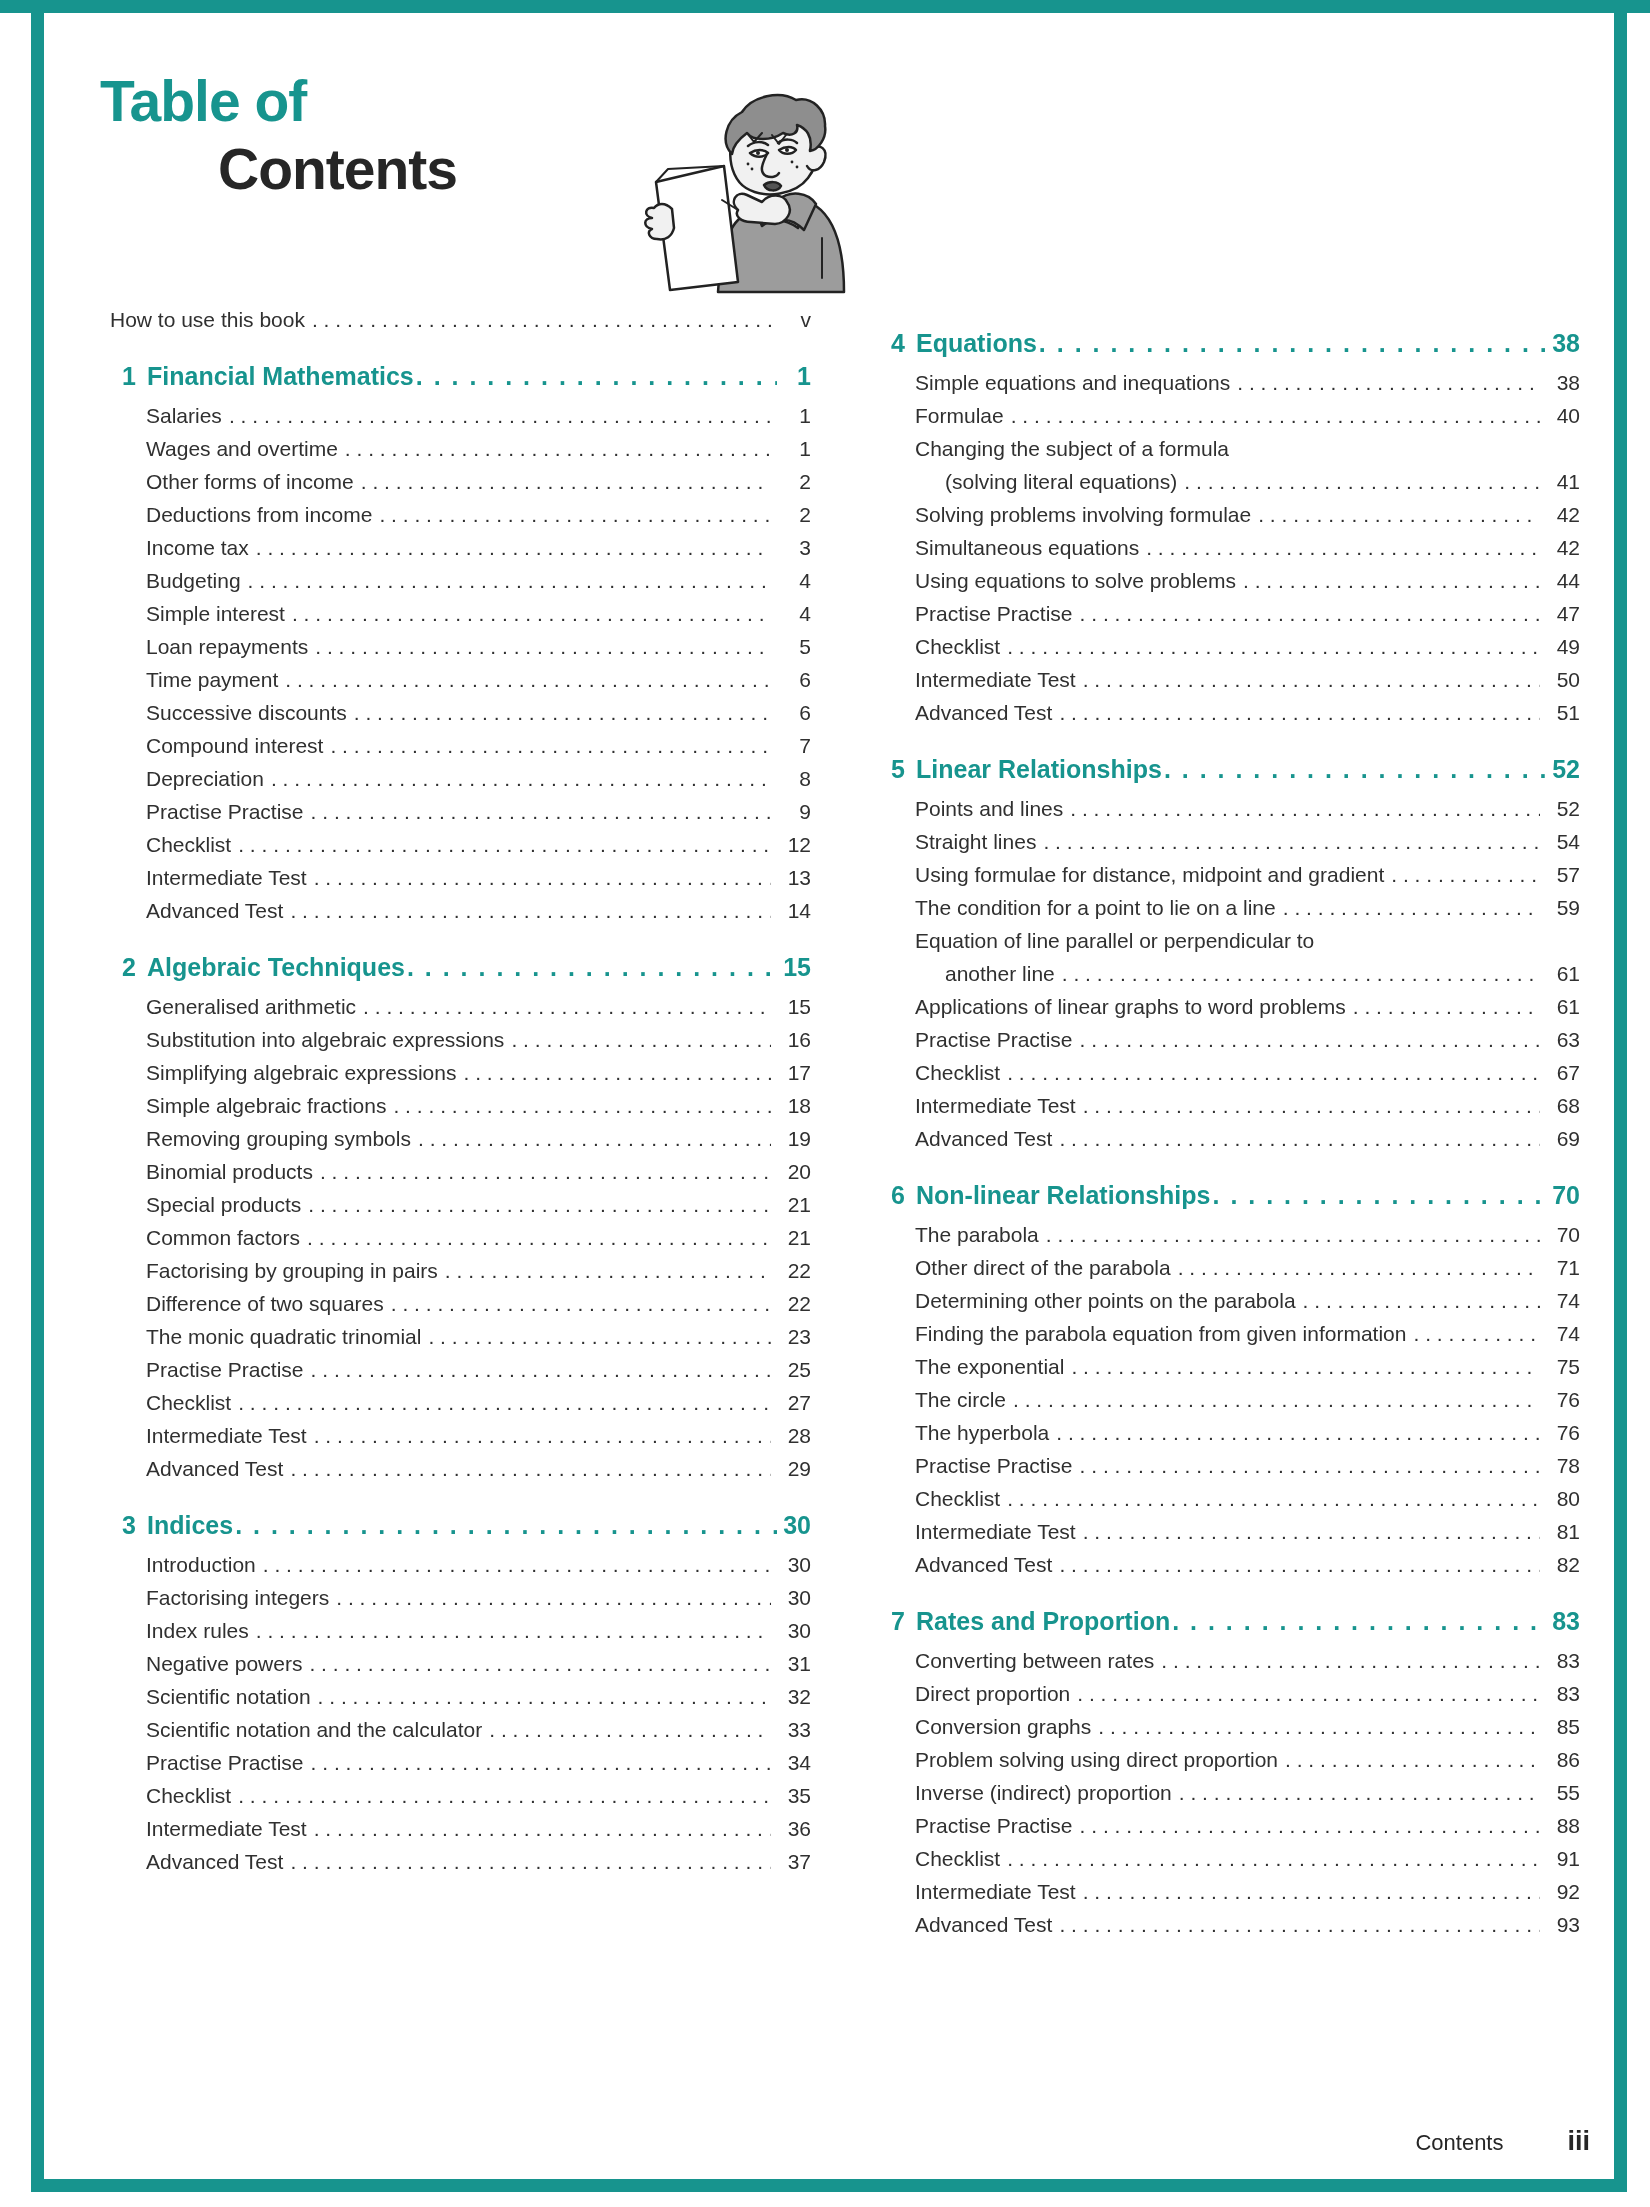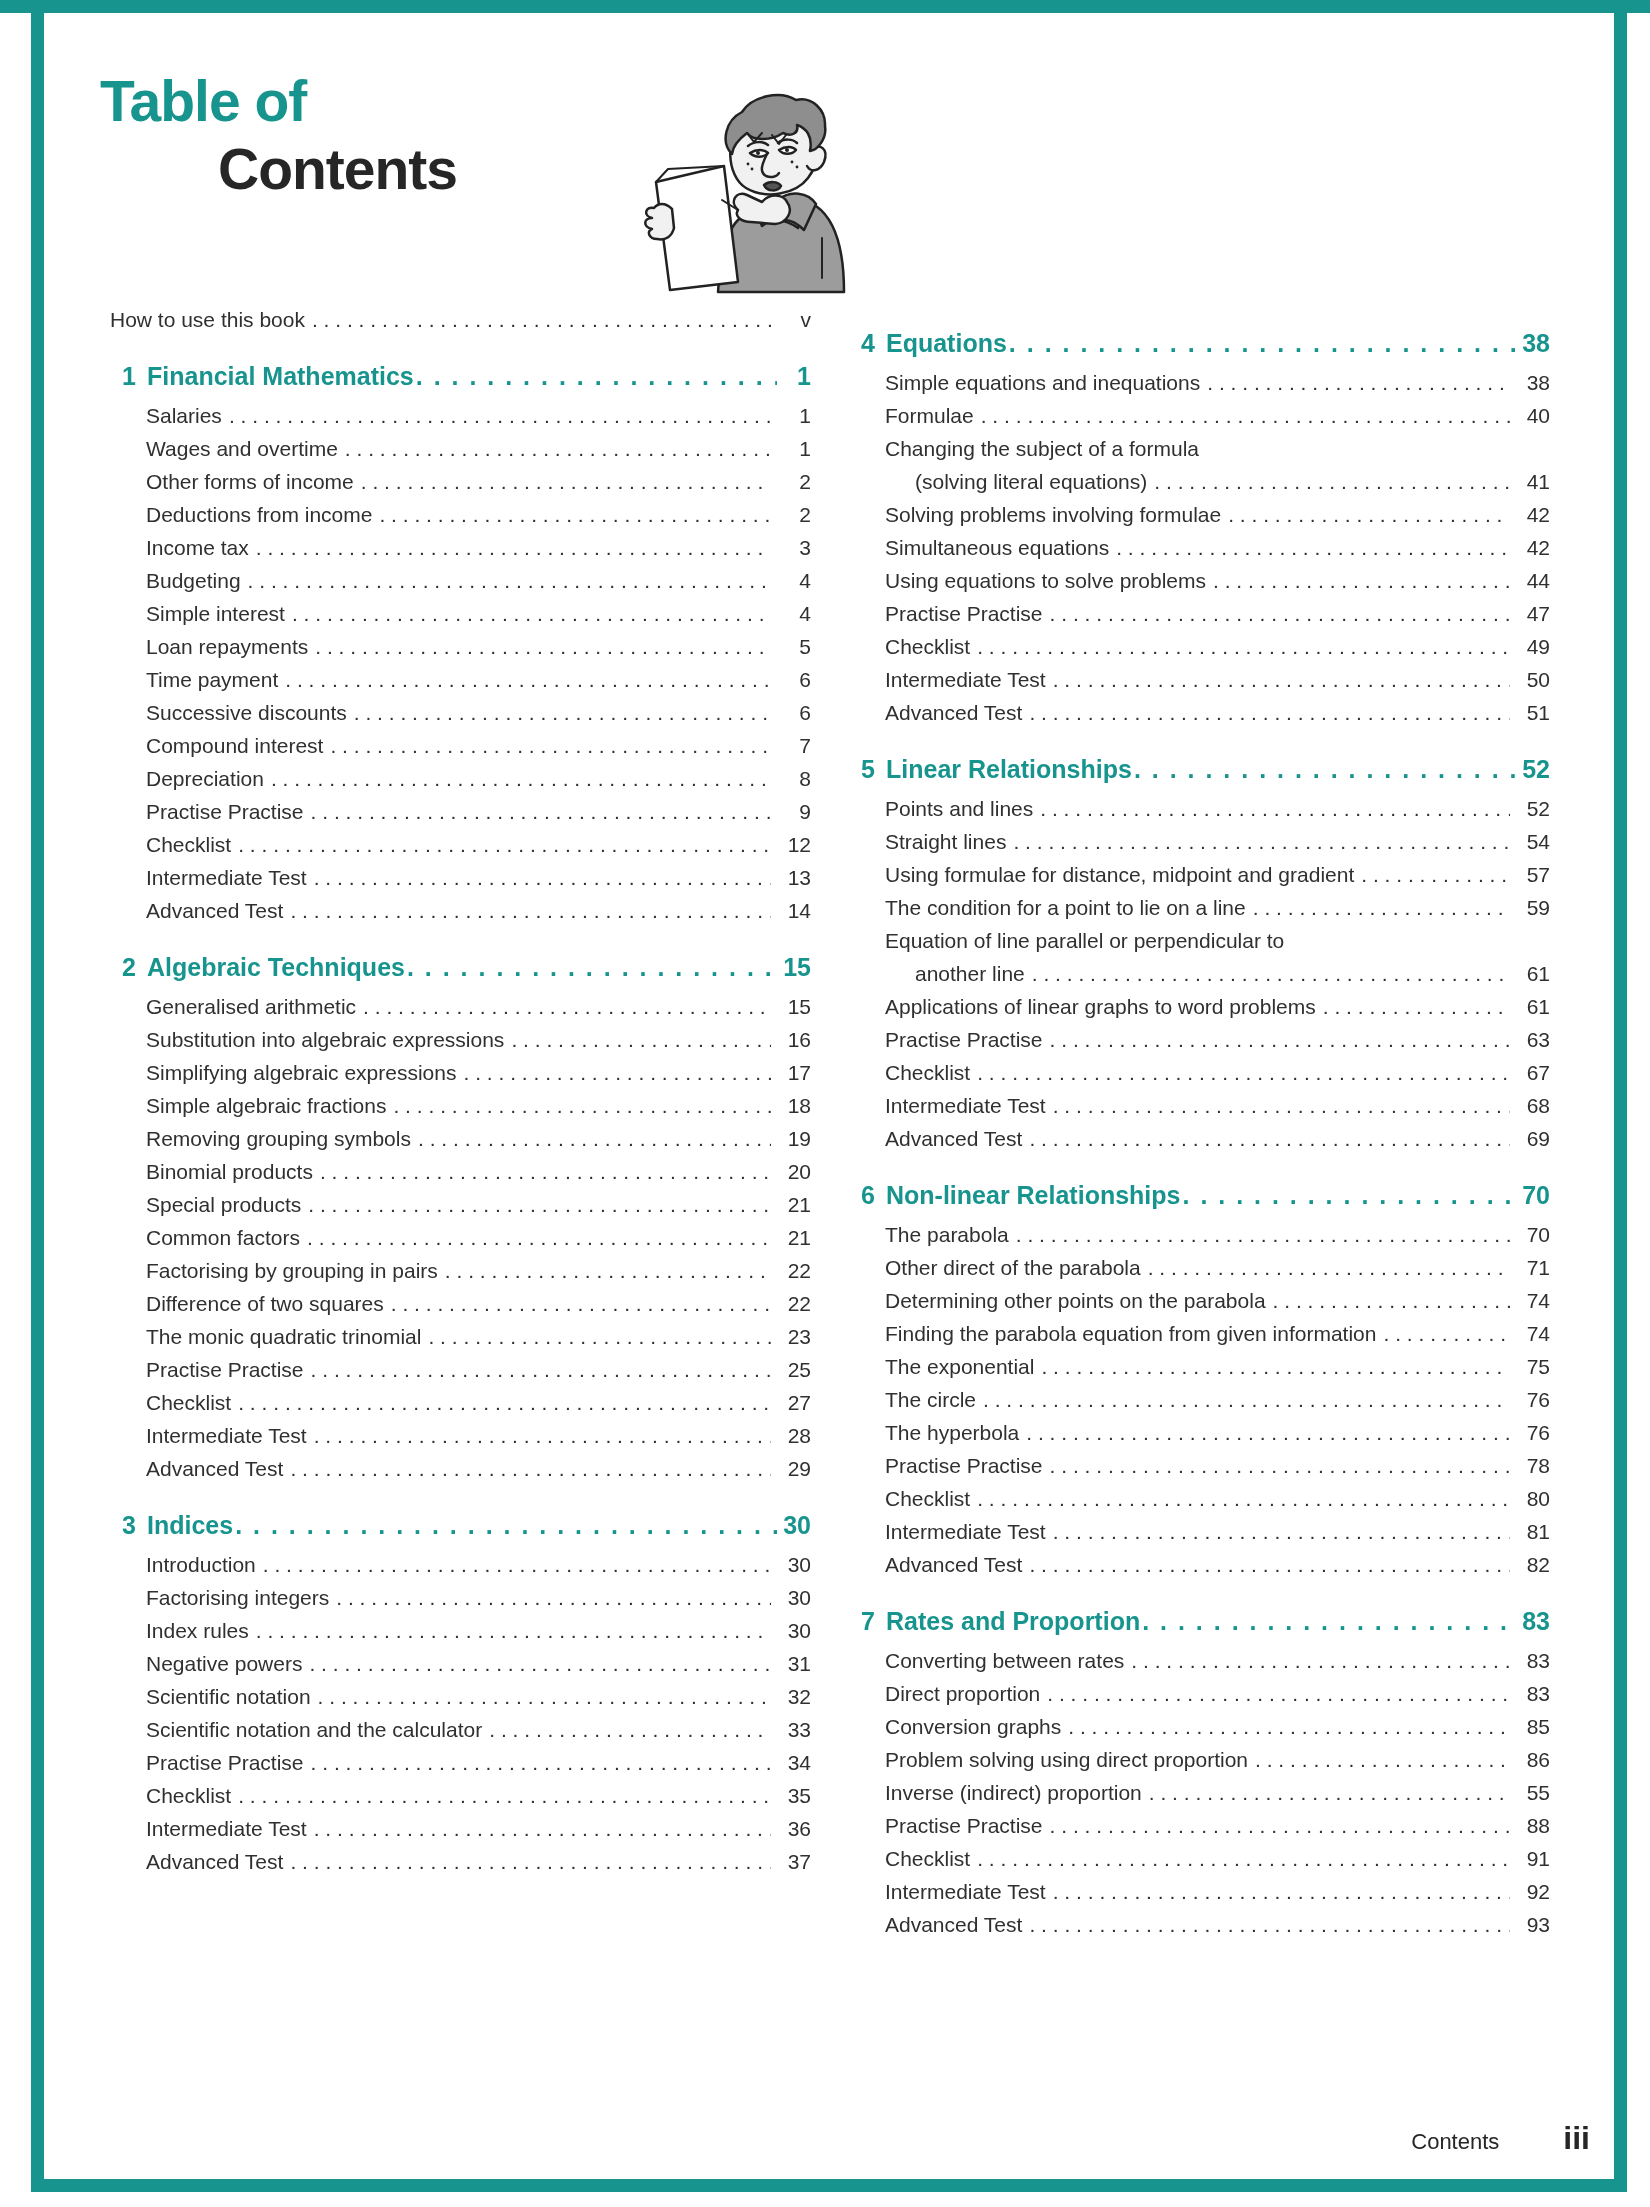--- a/index.html
+++ b/index.html
@@ -25,21 +25,21 @@
   }
   .title2 {
     position:absolute; left:218px; top:136px;
     font-size:57px; font-weight:bold; color:#262626; letter-spacing:-1px;
   }
   .illus { position:absolute; left:626px; top:88px; width:232px; height:206px; }
 
   
   .columns {
     position:absolute; left:100px; top:303px; width:1480px;
-    display:flex; gap:28px;
+    display:flex; gap:58px;
   }
   .col { width:711px; }
 
   .row { display:flex; align-items:baseline; font-size:21px; line-height:33px; color:var(--ink); }
   .row .label { white-space:nowrap; }
   .leader { flex:1 1 auto; min-width:0; overflow:hidden; white-space:nowrap; margin:0 4px 0 7px; }
   .leader::after {
     content:". . . . . . . . . . . . . . . . . . . . . . . . . . . . . . . . . . . . . . . . . . . . . . . . . . . . . . . . . . . . . . . . . . . . . .";
   }
   .pg { min-width:36px; text-align:right; white-space:nowrap; }
@@ -56,21 +56,21 @@
   .row.ch .leader { margin:0 0 0 2px; }
   .row.ch .leader::after { letter-spacing:2px; }
   .row.ch .pg { min-width:34px; }
 
   
   .footer {
     position:absolute; right:60px; bottom:50px;
     display:flex; align-items:baseline; gap:64px;
   }
   .footer .flabel { font-size:22px; color:#262626; }
-  .footer .fpg { font-size:32px; font-weight:bold; color:#262626;margin-top:48px; }
+  .footer .fpg { font-size:27px; font-weight:bold; color:#262626;margin-top:48px; }
 </style>
 </head>
 <body>
 
 <div class="page">
 
   <div class="bar top"></div>
   <div class="bar left"></div>
   <div class="bar right"></div>
   <div class="bar bottom"></div>

